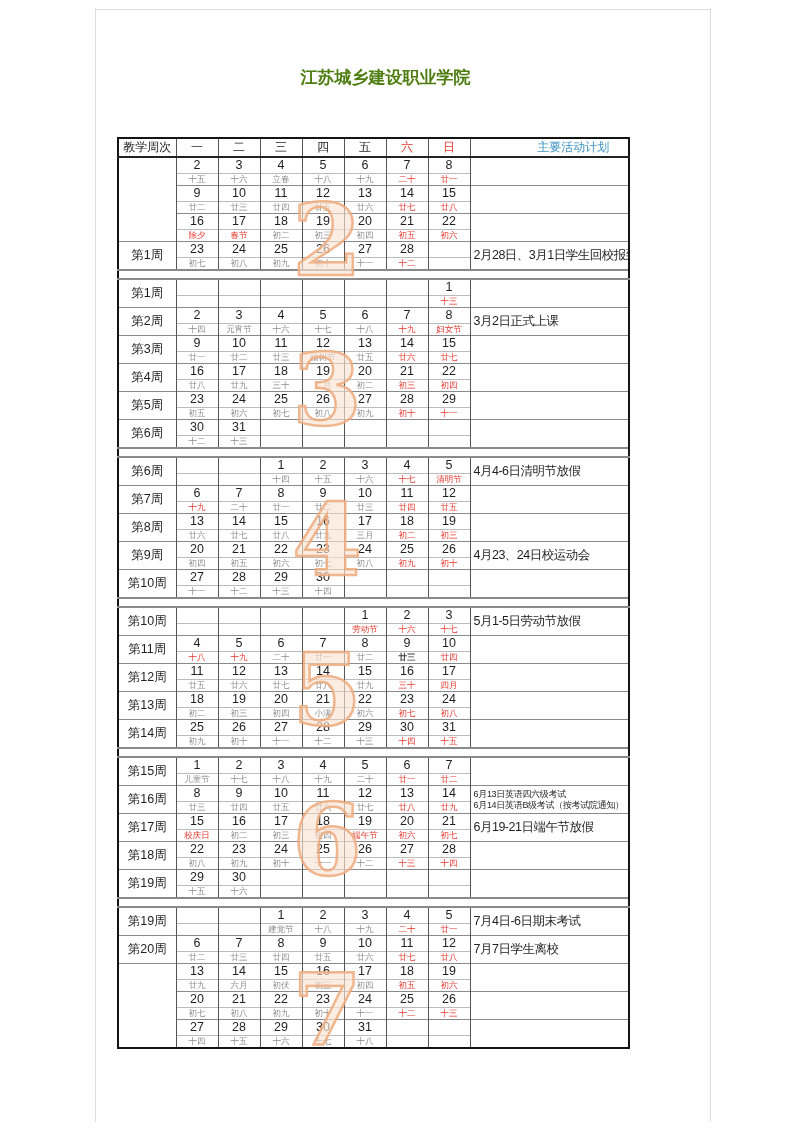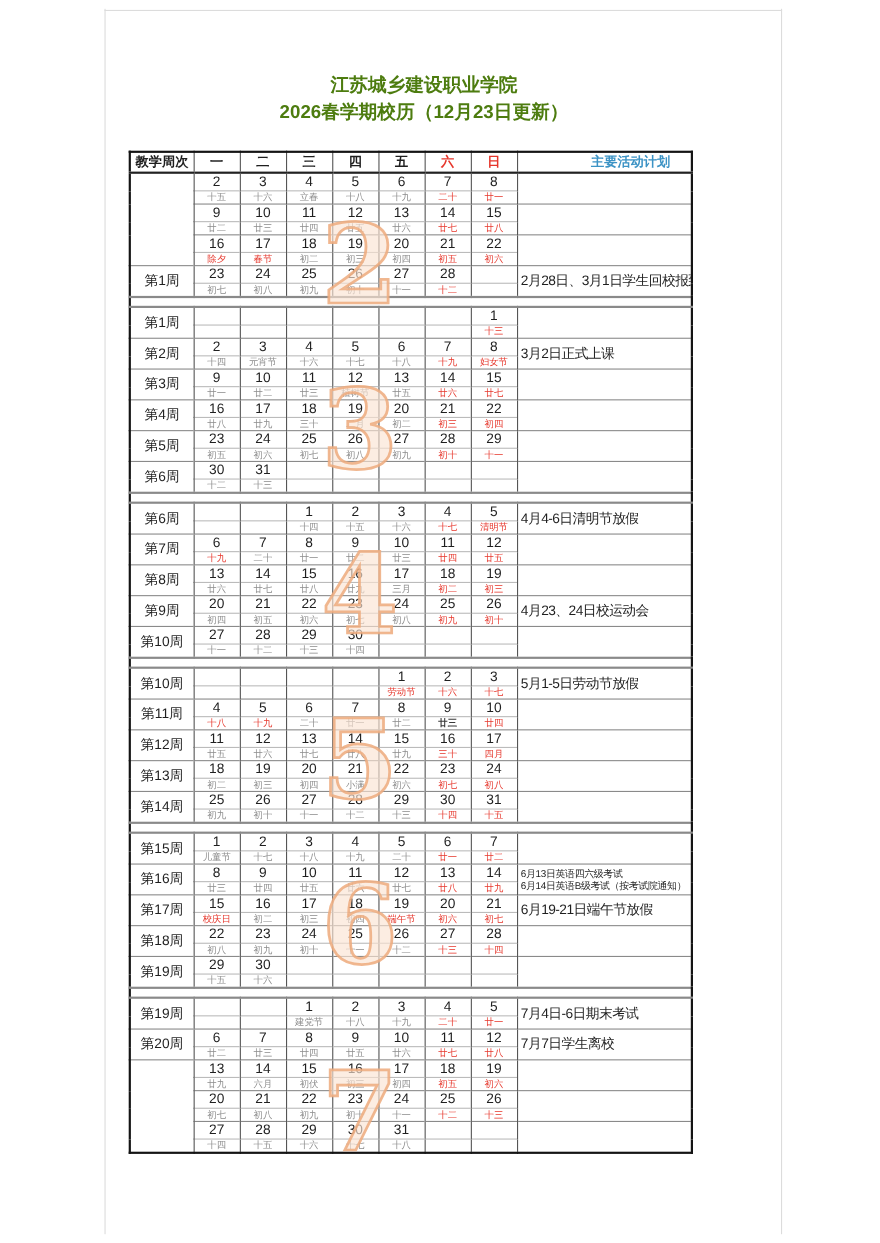--- a/index.html
+++ b/index.html
@@ -23,21 +23,21 @@
 
   table.cal{
     border-collapse:collapse;table-layout:fixed;width:511px;
     border:2px solid #141414;
   }
   col.c-wk{width:58px;}
   col.c-day{width:42px;}
   col.c-act{width:159px;}
 
   th{
-    height:17px;padding:0;font-weight:bold;font-size:12px;color:#1f1f1f;
+    height:17px;padding:0;font-weight:normal;font-size:12px;color:#1f1f1f;
     border:1px solid #555;border-bottom:2px solid #222;background:#fff;
     text-align:center;
   }
   th.red{color:var(--red);}
   th.act-h{color:var(--blue);padding-left:48px;}
 
   td{padding:0;text-align:center;border-left:1px solid #555;border-right:1px solid #555;overflow:hidden;}
   tr.num td{height:15px;font-size:12.5px;line-height:15px;color:#1f1f1f;border-top:1px solid #8a8a8a;}
   tr.lun td{height:11px;font-size:8.5px;line-height:11px;color:#8c8c8c;border-top:1px solid #bbbbbb;}
   td.red{color:var(--red);}
@@ -61,21 +61,20 @@
 </style>
 </head>
 <body style="--red: #e6362b; --blue: #3c93c5;">
 
 <div class="guide guide-left"></div>
 <div class="guide guide-right"></div>
 <div class="guide guide-top"></div>
 
 <div class="title-wrap">
   <div>江苏城乡建设职业学院</div>
-  <div>2026春学期校历（12月23日更新）</div>
 </div>
 
 <div class="table-wrap">
   <table class="cal">
     <colgroup>
       <col class="c-wk">
         <col class="c-day">
         <col class="c-day">
         <col class="c-day">
         <col class="c-day">

